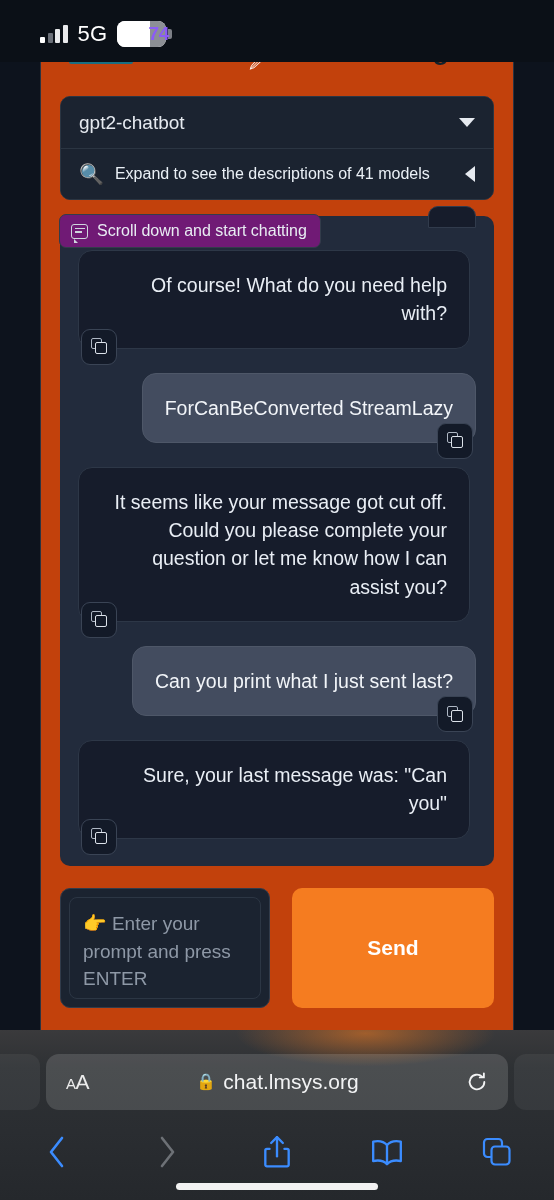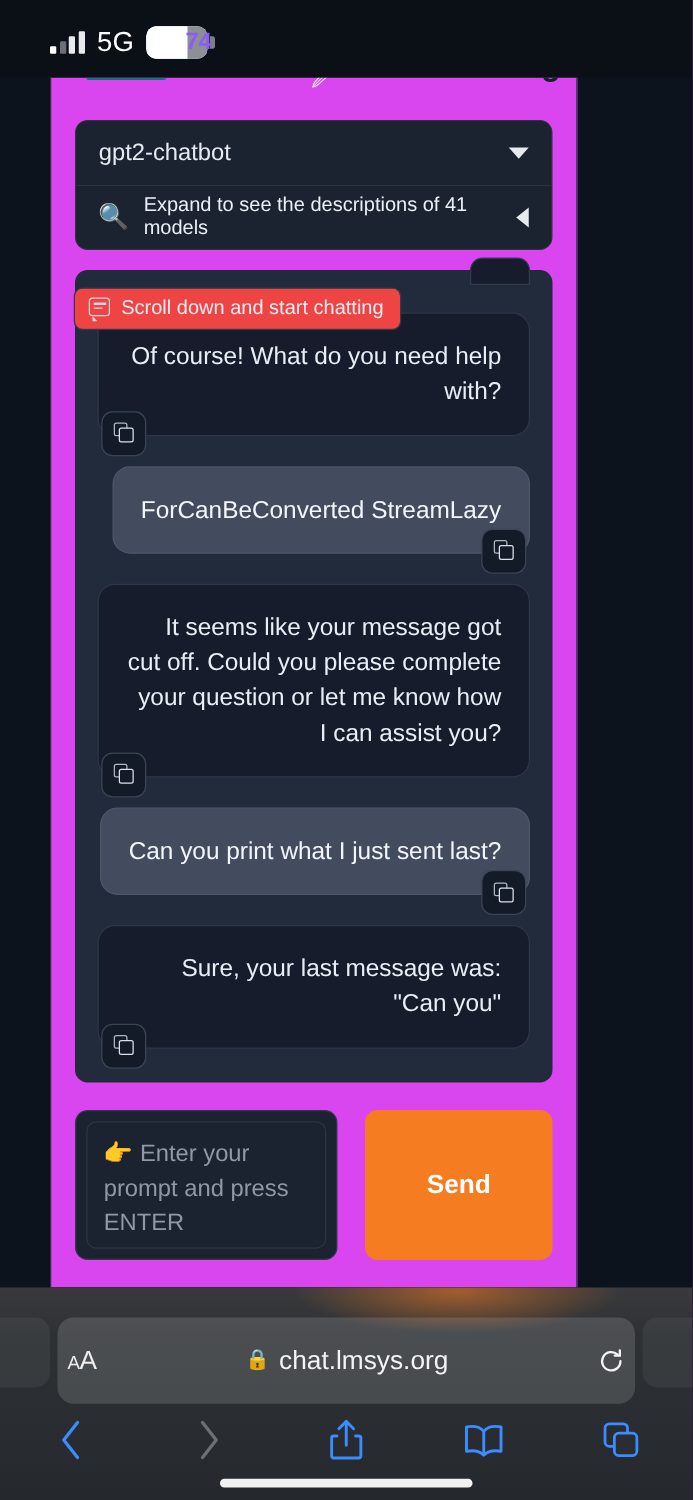--- a/index.html
+++ b/index.html
@@ -56,23 +56,23 @@
     position:absolute; right:-6px; top:50%; transform:translateY(-50%);
     width:4px; height:10px; background:#7c7f86; border-radius:0 2px 2px 0;
   }
 
   
   .webpage {
     position:absolute; top:62px; left:0; width:554px; height:968px;
     background:#0d131d; overflow:hidden;
   }
   .page-inner {
-    position:absolute; top:0; left:40px; width:422px; min-height:968px;
+    position:absolute; top:0; left:40px; width:474px; min-height:968px;
     border-left:1px solid #2b3340; border-right:1px solid #2b3340;
-    background:#d946ef;
+    background:#c2410c;
   }
 
   
   .cutoff-header {
     position:relative; height:28px; overflow:hidden;
     padding:0 16px;
   }
   .cutoff-header .ghost {
     position:absolute; top:-26px; left:20px;
     font-size:26px; font-weight:700; color:#11212b;
@@ -112,27 +112,26 @@
   .expand-row .mag { font-size:20px; line-height:1; }
   .expand-row .etext { font-size:16px; color:#eaf0f6; flex:1; }
   .caret-left {
     width:0;height:0;border-top:8px solid transparent;border-bottom:8px solid transparent;
     border-right:10px solid #e6eaf0;
   }
 
   
   .hint-chip {
     position:absolute; left:59px; top:152px;
-    display:flex; gap:9px;
-    background:#ef4444;
+    display:flex; align-items:center; gap:9px;
+    background:#701a75;
     border:1px solid #323c4a;
     border-radius:7px;
     padding:7px 13px 7px 11px;
     z-index:12;
-    margin-top:16px;
   }
   .hint-chip .ctext { font-size:16px; color:#e8edf3; white-space:nowrap; }
   .bubble-icon { width:17px; height:15px; position:relative; flex:none; }
   .bubble-icon .b {
     position:absolute; inset:0; border:1.6px solid #cfd6de; border-radius:3px;
   }
   .bubble-icon .l1,.bubble-icon .l2{
     position:absolute; left:3.5px; height:1.6px; background:#cfd6de;
   }
   .bubble-icon .l1{ top:4px; width:10px; }
@@ -240,24 +239,24 @@
     background:radial-gradient(ellipse 180px 46px at 66% 6%, rgba(245,124,32,0.55), rgba(245,124,32,0) 72%);
     pointer-events:none;
   }
   .side-tab {
     position:absolute; top:24px; width:66px; height:56px;
     background:rgba(255,255,255,0.055); border-radius:12px;
   }
   .side-tab.l { left:-26px; }
   .side-tab.r { right:-26px; }
   .url-bar {
-    position:absolute; top:24px; left:46px; right:46px; height:69px;
+    position:absolute; top:24px; left:46px; right:46px; height:56px;
     background:rgba(255,255,255,0.14);
     border-radius:13px;
-    display:flex; align-items:center; padding:0 8px;
+    display:flex; align-items:center; padding:0 20px;
     cursor:pointer;
   }
   .aa { color:#ececec; font-weight:500; letter-spacing:-0.5px; flex:none; }
   .aa .s { font-size:15px; } .aa .b { font-size:21px; }
   .url-center {
     flex:1; display:flex; align-items:center; justify-content:center; gap:7px;
   }
   .lock { font-size:16px; color:#c9cbce; line-height:1; }
   .url-text { font-size:21px; color:#f2f3f4; }
   .reload { width:22px; height:22px; flex:none; }

